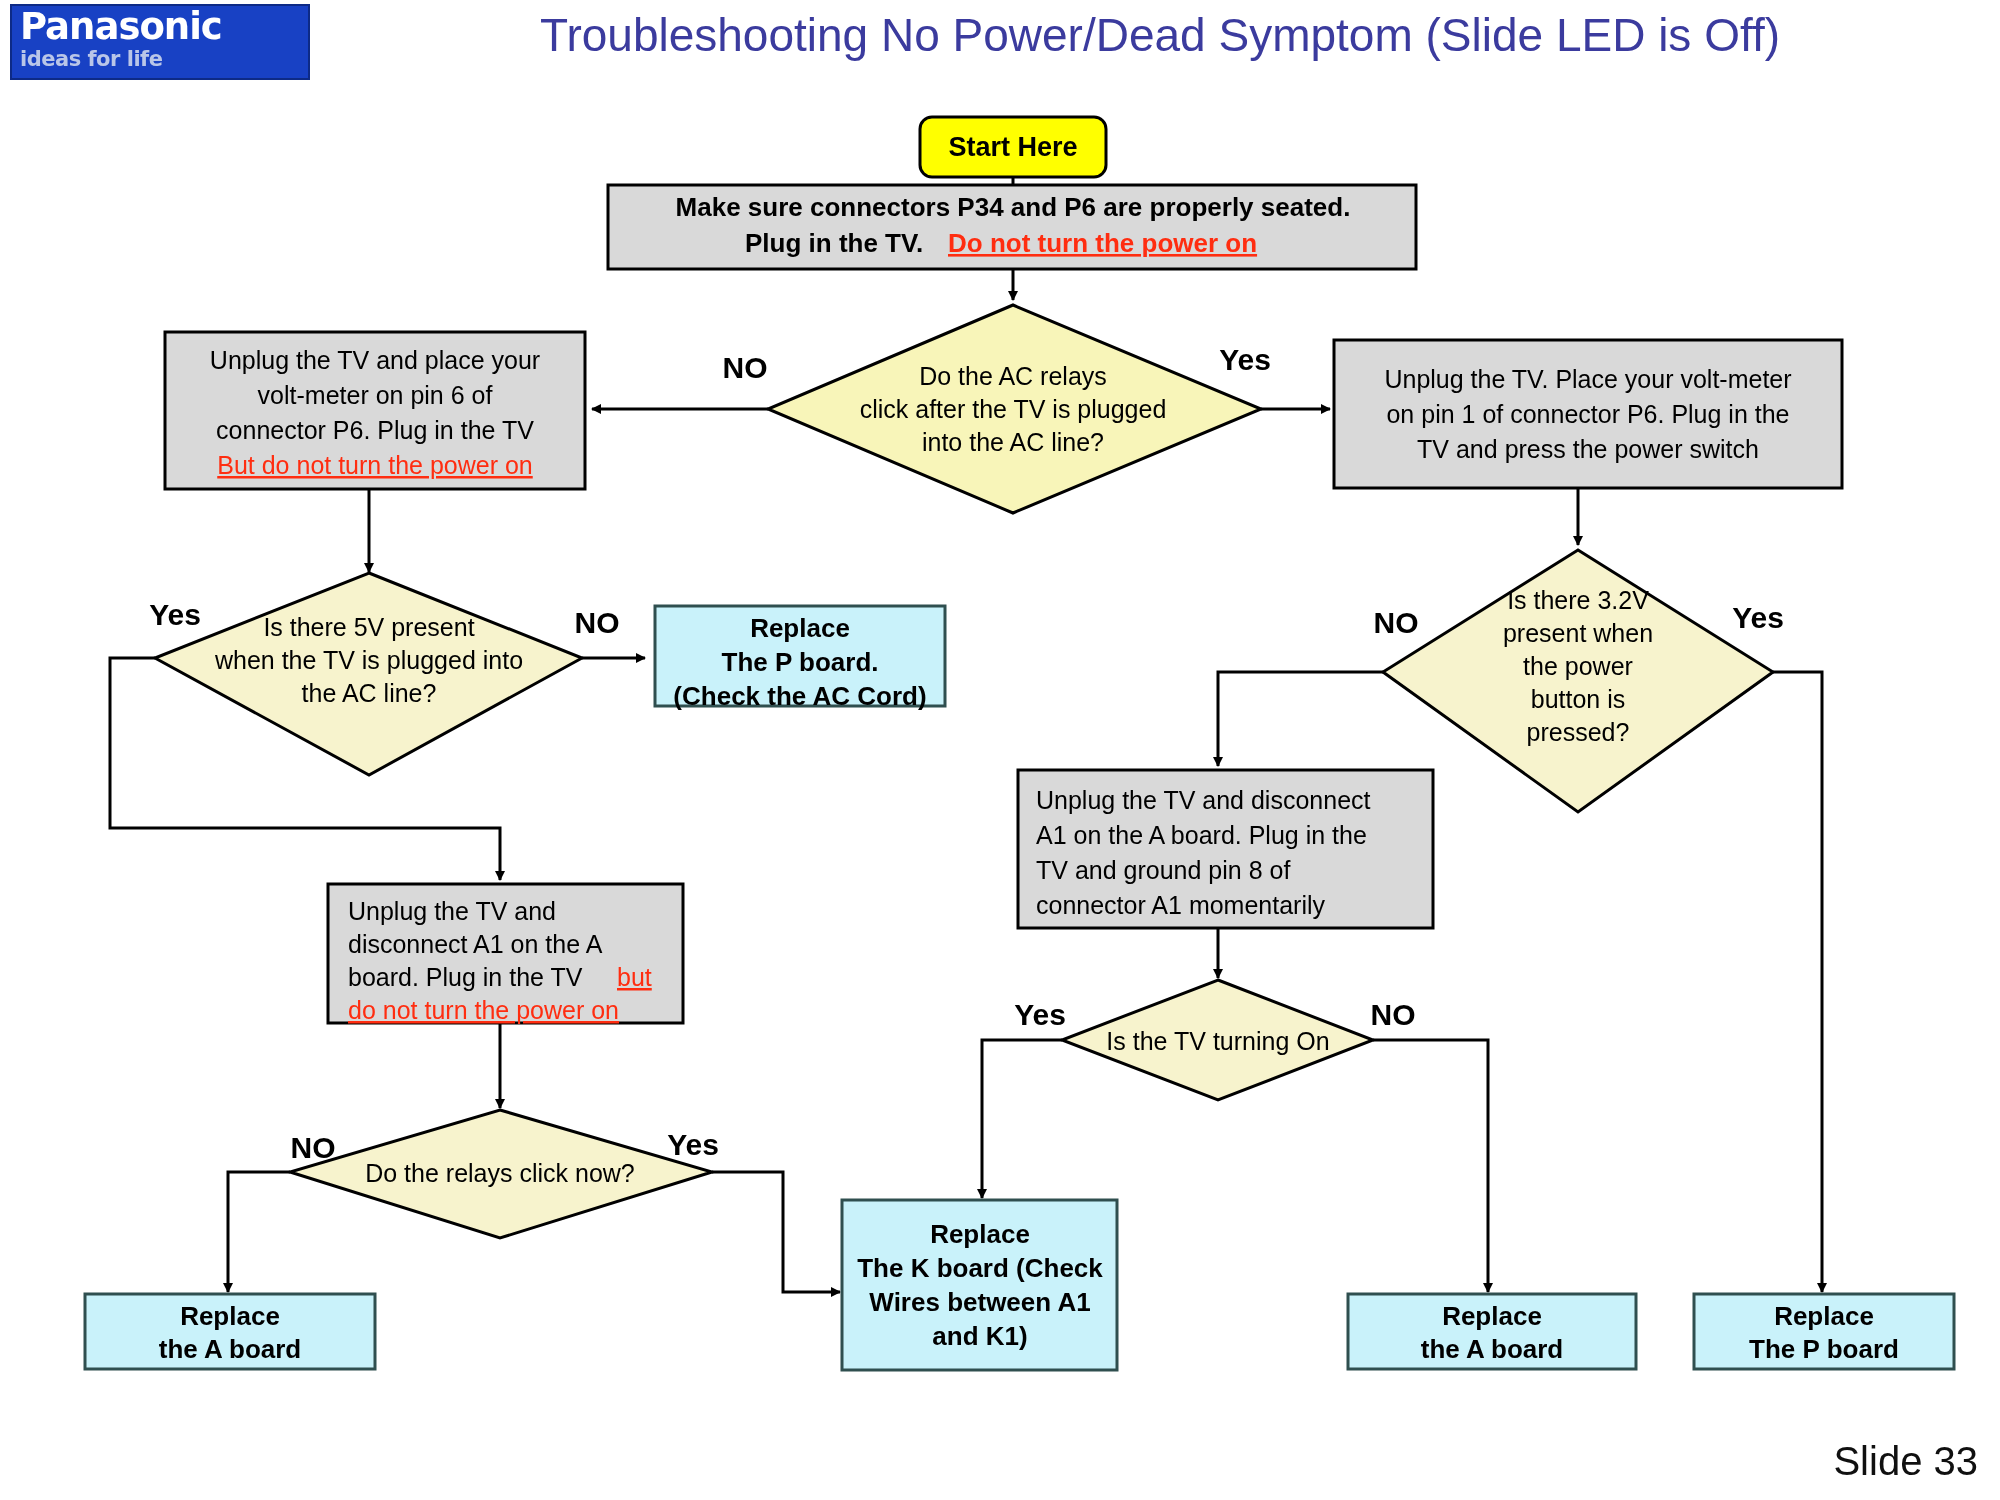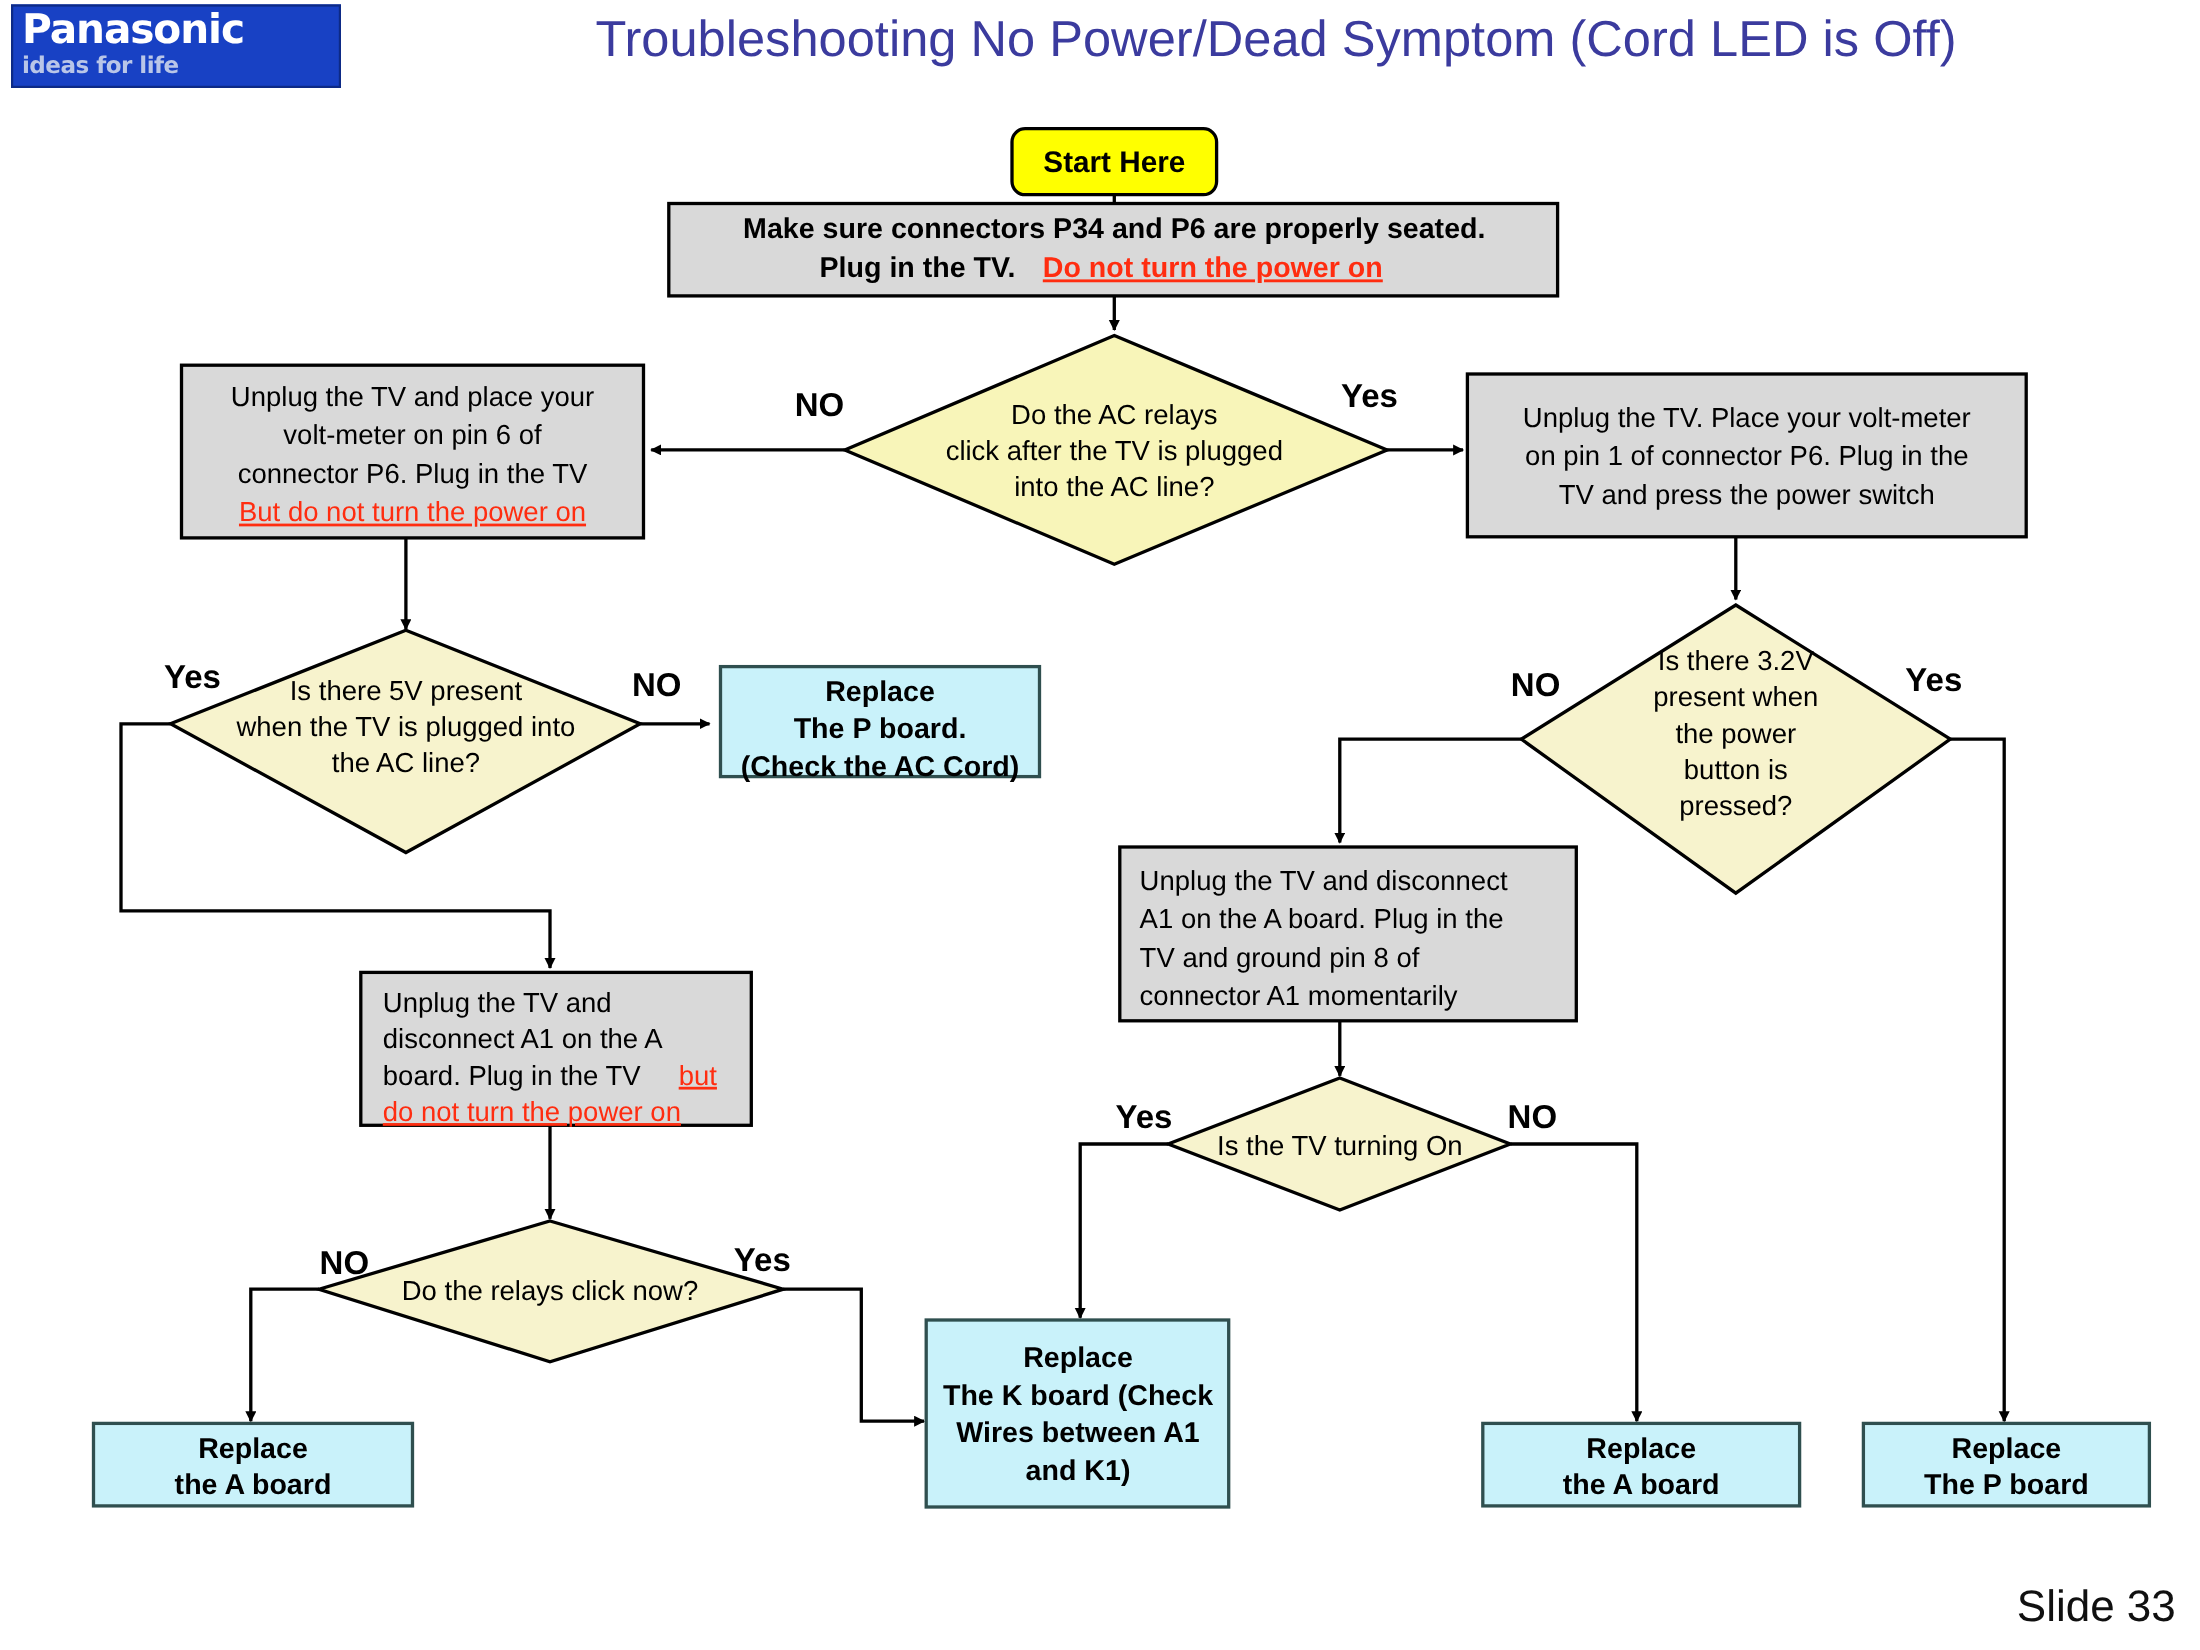--- a/index.html
+++ b/index.html
@@ -43,21 +43,21 @@
   .t-red{fill:#ff2d10;text-decoration:underline;}
 </style>
 </head>
 <body>
 
 <div id="logo">
   <div class="l1">Panasonic</div>
   <div class="l2">ideas for life</div>
 </div>
 
-<div id="title">Troubleshooting No Power/Dead Symptom (Cord LED is Off)</div>
+<div id="title">Troubleshooting No Power/Dead Symptom (Slide LED is Off)</div>
 
 <svg id="flow" viewBox="0 0 2000 1500">
   <defs>
     <marker id="ah" markerWidth="12" markerHeight="12" refX="9" refY="5" orient="auto" markerUnits="userSpaceOnUse">
       <path d="M0,0 L10,5 L0,10 z" fill="#000000"></path>
     </marker>
   </defs>
 
   <g>
 

